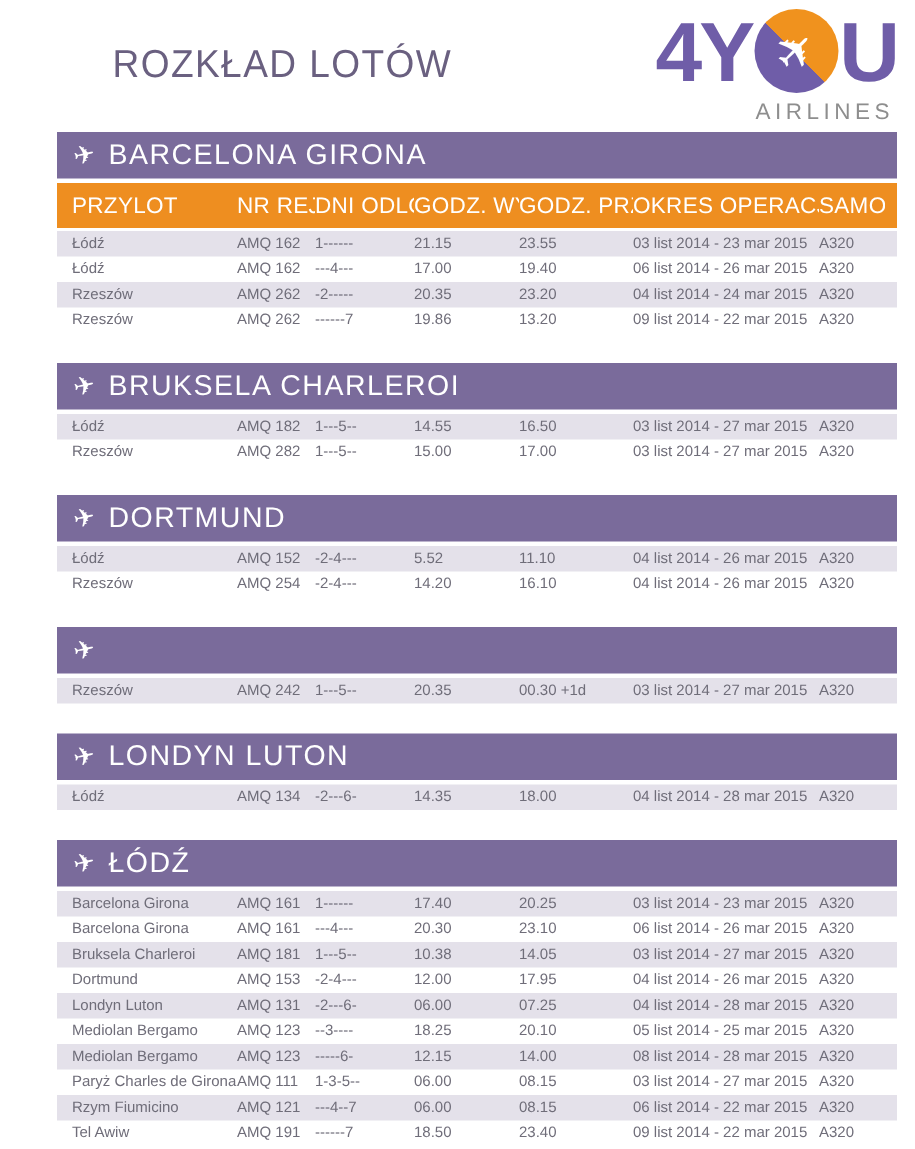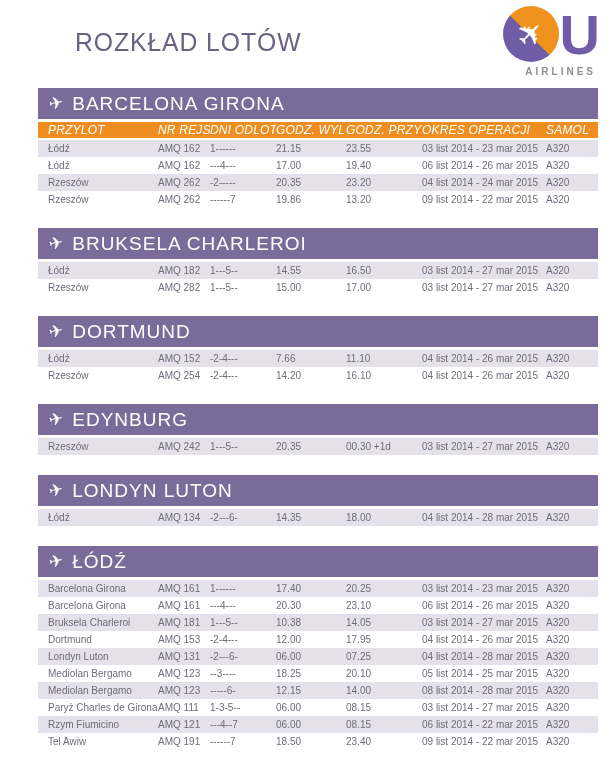--- a/index.html
+++ b/index.html
@@ -37,60 +37,61 @@
     width:56px;height:56px;border-radius:50%;
     background:linear-gradient(to bottom left, var(--logo-orange) 52%, var(--logo-purple) 48%);
     display:flex;align-items:center;justify-content:center;
     margin:0 1px;position:relative;top:-1px;flex:0 0 auto;
   }
   .logo-plane{
     color:#ffffff;font-size:32px;line-height:32px;
     transform:rotate(-45deg);
   }
   .logo-sub{
-    color:var(--airlines-gray);font-size:10px;font-weight:bold;
+    color:var(--airlines-gray);font-size:15px;font-weight:normal;
     letter-spacing:3px;margin-top:2px;padding-right:2px;
   }
   
   .content{margin-left:38px;width:560px;}
   .section{margin-bottom:20px;}
   .section-bar{
     height:31px;background:var(--section-bar);color:#ffffff;
     display:flex;align-items:center;padding-left:11px;margin-bottom:3px;
   }
   .bar-plane{
     font-size:17px;line-height:17px;transform:rotate(-12deg);
     margin-right:9px;flex:0 0 auto;
   }
   .section-title{font-size:19px;letter-spacing:1px;font-weight:normal;}
   .col-header{
     background:var(--column-header);color:#ffffff;
-    height:16px;margin-bottom:2px;
+    height:30px;margin-bottom:2px;
     display:grid;grid-template-columns:110px 52px 66px 70px 76px 124px 1fr;
     align-items:center;padding:0 8px 0 10px;
-    font-size:12px;letter-spacing:.2px;white-space:nowrap;font-style:italic;
+    font-size:15px;letter-spacing:.2px;white-space:nowrap;
   }
   .rows{width:100%;}
   .row{
     display:grid;grid-template-columns:110px 52px 66px 70px 76px 124px 1fr;
     align-items:center;padding:0 8px 0 10px;
     height:17px;font-size:10px;color:var(--row-text);white-space:nowrap;
   }
   .row:nth-child(odd){background:var(--row-shaded);}
   .cell{overflow:hidden;}
 </style>
 </head>
 <body>
 
 <div class="page">
 
   <header class="header">
     <h1 class="title">ROZKŁAD LOTÓW</h1>
     <div class="logo">
       <div class="logo-row">
+        <span class="logo-txt">4Y</span>
         <span class="logo-o">
           <span class="logo-plane">✈</span>
         </span>
         <span class="logo-txt">U</span>
       </div>
       <div class="logo-sub">AIRLINES</div>
     </div>
   </header>
 
   <main class="content" id="sections">
@@ -180,41 +181,40 @@
     <div class="section-bar">
       <span class="bar-plane">✈</span>
       <span class="section-title">DORTMUND</span>
     </div>
 
     <div class="rows">
           <div class="row">
             <div class="cell">Łódź</div>
             <div class="cell">AMQ 152</div>
             <div class="cell">-2-4---</div>
-            <div class="cell">7.66</div>
+            <div class="cell">5.52</div>
             <div class="cell">11.10</div>
             <div class="cell">04 list 2014 - 26 mar 2015</div>
             <div class="cell">A320</div>
           </div>
           <div class="row">
             <div class="cell">Rzeszów</div>
             <div class="cell">AMQ 254</div>
             <div class="cell">-2-4---</div>
             <div class="cell">14.20</div>
             <div class="cell">16.10</div>
             <div class="cell">04 list 2014 - 26 mar 2015</div>
             <div class="cell">A320</div>
           </div>
         </div>
   </section>
 
   <section class="section">
     <div class="section-bar">
       <span class="bar-plane">✈</span>
-      <span class="section-title">EDYNBURG</span>
     </div>
 
     <div class="rows">
           <div class="row">
             <div class="cell">Rzeszów</div>
             <div class="cell">AMQ 242</div>
             <div class="cell">1---5--</div>
             <div class="cell">20.35</div>
             <div class="cell">00.30 +1d</div>
             <div class="cell">03 list 2014 - 27 mar 2015</div>

